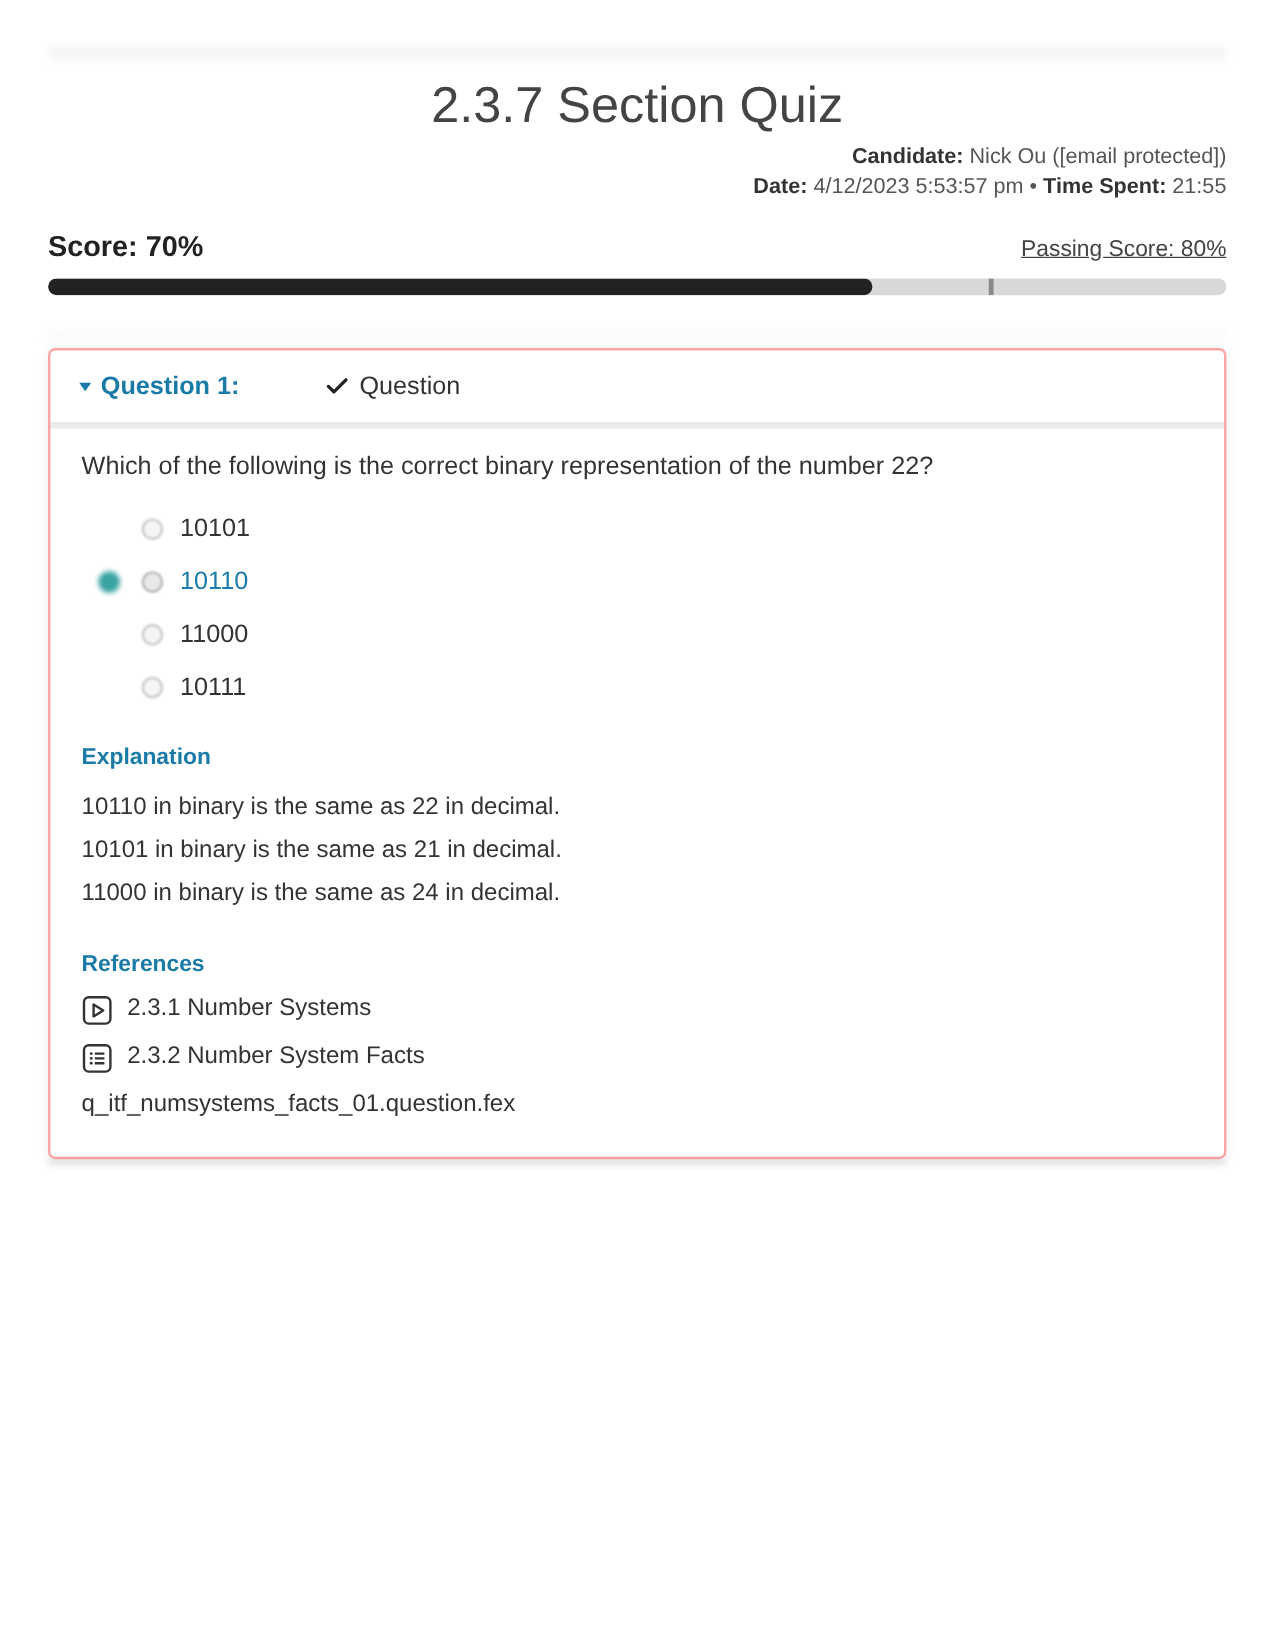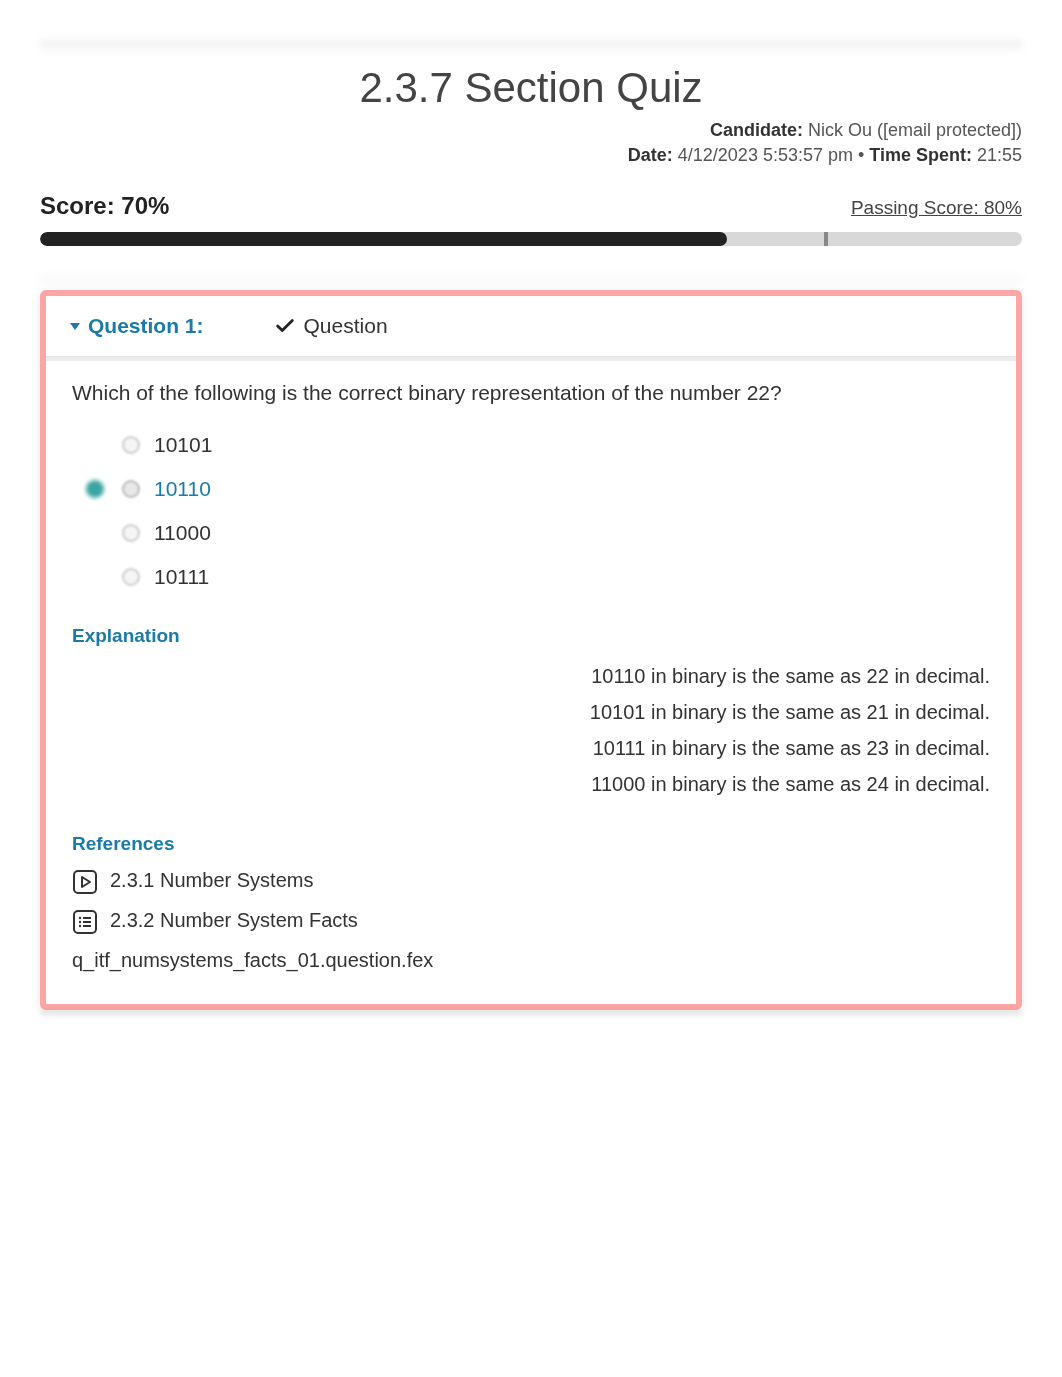--- a/index.html
+++ b/index.html
@@ -80,21 +80,21 @@
       background: #888;
       transform: translateX(-50%);
     }
     .blur-gap {
       height: 10px;
       background: linear-gradient(to bottom, rgba(200,200,200,0.2), rgba(255,255,255,0));
       filter: blur(4px);
       margin-bottom: 4px;
     }
     .question-card {
-      border: 6px solid #fca5a5;
+      border: 2px solid #fca5a5;
       border-radius: 6px;
       box-shadow: 0 2px 10px rgba(0,0,0,0.08);
       overflow: hidden;
     }
     .question-header {
       padding: 18px 22px;
       border-bottom: 1px solid #e3e3e3;
       display: flex;
       align-items: center;
       gap: 20px;
@@ -184,21 +184,20 @@
       color: #1a7aa8;
       font-weight: 700;
       font-size: 19px;
       margin-bottom: 14px;
     }
     .explanation-text p {
       font-size: 20px;
       color: #333;
       margin-bottom: 6px;
       line-height: 1.5;
-      text-align: right;
     }
     .explanation {
       margin-bottom: 34px;
     }
     .references {
       margin-bottom: 4px;
     }
     .ref-item {
       display: flex;
       align-items: flex-start;
@@ -308,21 +307,20 @@
           </div>
         <span class="option-label">10111</span>
       </div>
     </div>
 
     <div class="explanation">
       <div class="section-heading">Explanation</div>
       <div class="explanation-text">
         <p>10110 in binary is the same as 22 in decimal.</p>
         <p>10101 in binary is the same as 21 in decimal.</p>
-        <p>10111 in binary is the same as 23 in decimal.</p>
         <p>11000 in binary is the same as 24 in decimal.</p>
       </div>
     </div>
 
     <div class="references">
       <div class="section-heading">References</div>
       <div class="ref-item">
         <div class="ref-icon">
           <svg width="26" height="26" viewBox="0 0 26 26">
               <rect x="2" y="2" width="22" height="22" rx="4" fill="none" stroke="#333" stroke-width="2"></rect>

